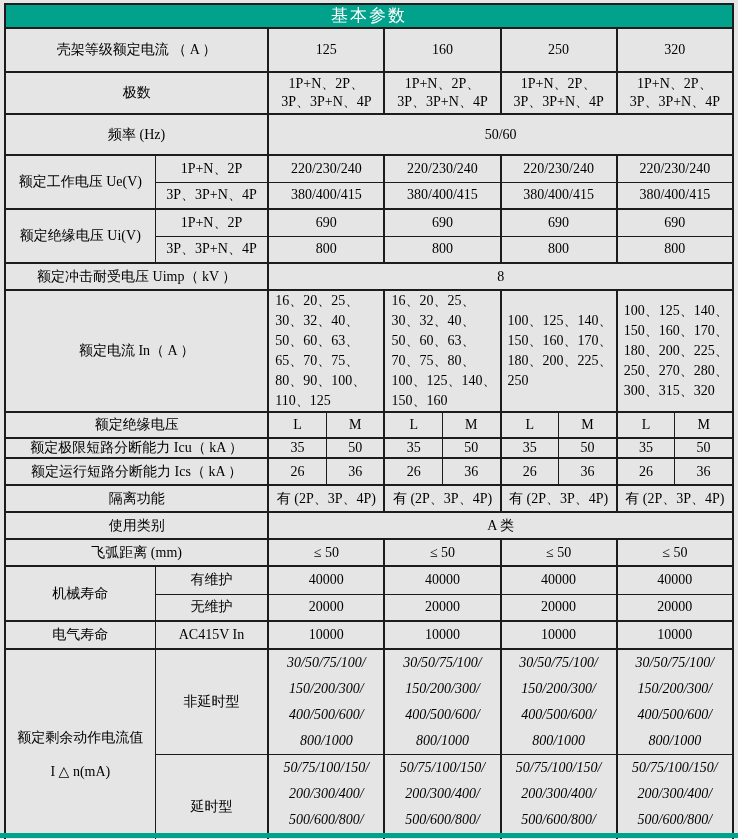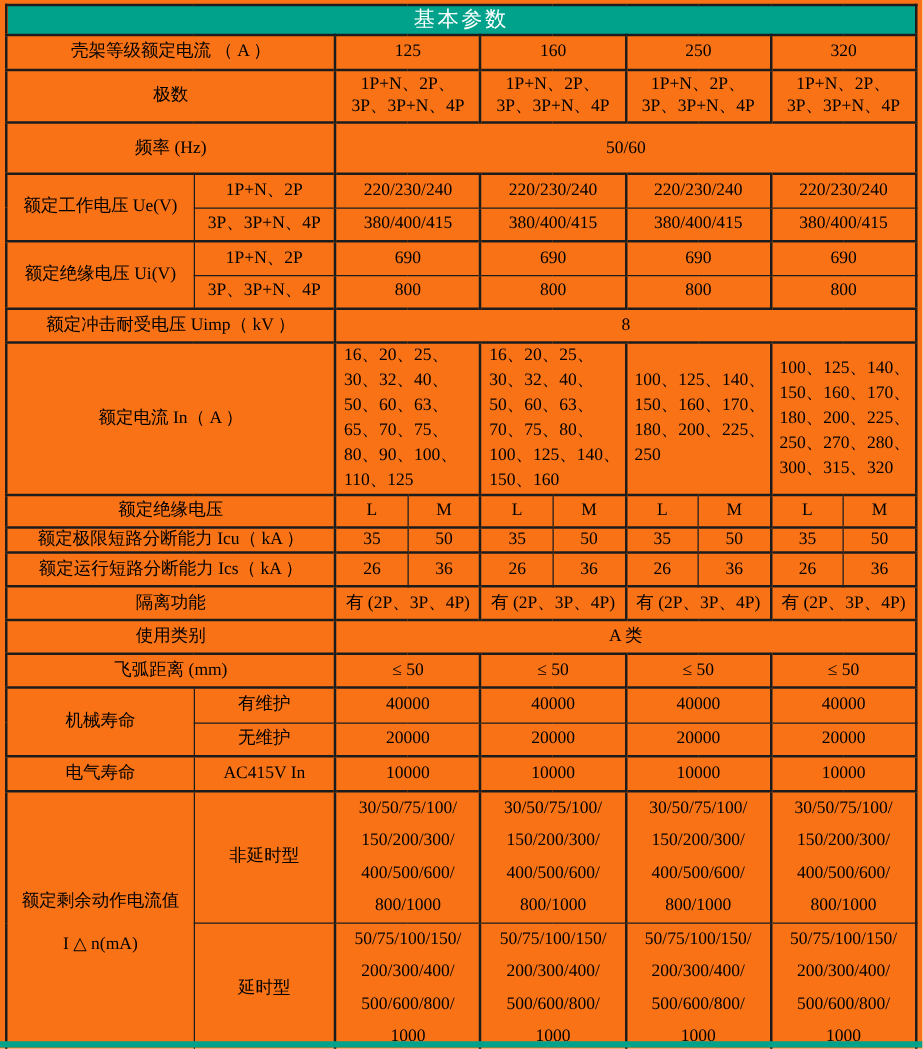--- a/index.html
+++ b/index.html
@@ -1,39 +1,39 @@
 <!DOCTYPE html>
 <html><head>
 <meta charset="utf-8">
 <style>
   html,body{margin:0;padding:0;background:#fff;}
   .page{
     width:738px;height:839px;box-sizing:border-box;
-    padding:3px 4px 0 4px;position:relative;background:#f97316;
+    padding:3px 4px 0 4px;position:relative;background:#e5e5e5;
     font-family:"Liberation Serif","DejaVu Serif",serif;color:#000;
   }
   table.spec{
     border-collapse:collapse;table-layout:fixed;width:730px;
     border:2px solid #1c1c1c;
   }
   td{
     border:1px solid #1c1c1c;
     text-align:center;vertical-align:middle;
     font-size:14px;line-height:1.3;
     padding:0 2px;overflow:hidden;
   }
   tr.major td{border-top-width:2px;}
   td.gb{border-left-width:2px;}
   tr.header-row td{
     color:#fff;font-size:17px;letter-spacing:2px;
     border-bottom-width:2px;
   }
   .preline{white-space:pre-line;margin-left:11px;}
   td.in-cell{text-align:left;padding-left:6px;line-height:20px;}
-  td.big-cell{line-height:26px;}
+  td.big-cell{line-height:26px;font-style:italic;}
   td.residual-label{line-height:34px;}
   .accent-bar{
     position:absolute;left:0;bottom:1px;width:738px;height:5px;
   }
 </style>
 </head>
 <body>
 
 <div class="page">
 <table class="spec">
@@ -47,21 +47,21 @@
     <col style="width:58px">
         <col style="width:58px">
     <col style="width:58px">
         <col style="width:58px">
   </colgroup>
   <tbody>
     <tr class="header-row" style="height:24px">
       <td colspan="10" style="background-color: rgb(0, 162, 139);">基本参数</td>
     </tr>
 
-    <tr class="major" style="height:28px">
+    <tr class="major" style="height:44px">
       <td colspan="2">壳架等级额定电流 （ A ）</td>
       <td colspan="2" class="gb">125</td>
       <td colspan="2" class="gb">160</td>
       <td colspan="2" class="gb">250</td>
       <td colspan="2" class="gb">320</td>
     </tr>
 
     <tr class="major" style="height:42px">
       <td colspan="2">极数</td>
       <td colspan="2" class="gb preline">1P+N、2P、

